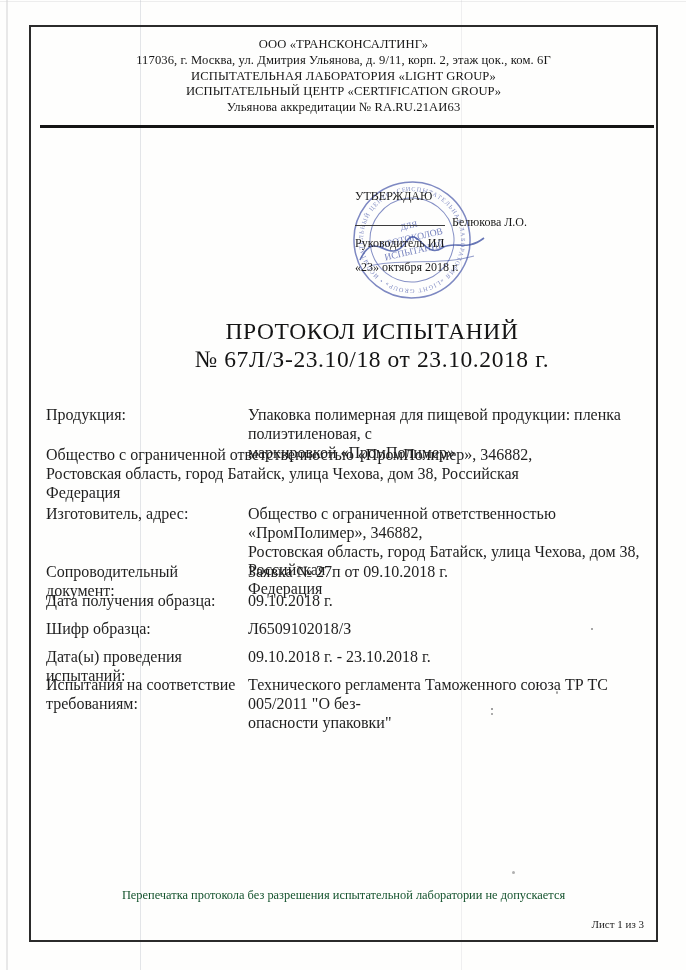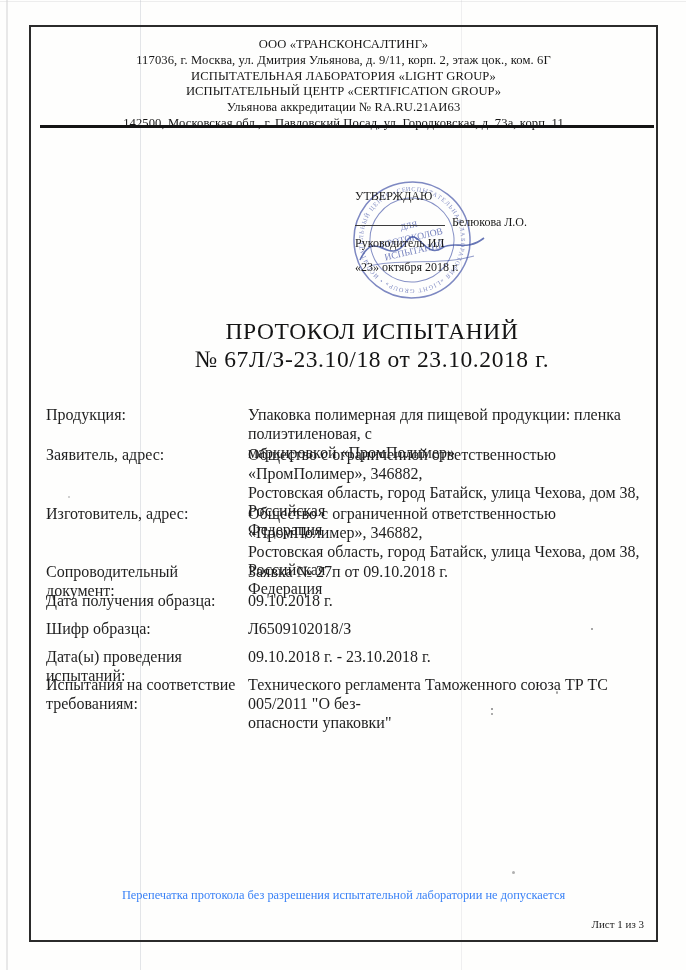--- a/index.html
+++ b/index.html
@@ -30,21 +30,21 @@
   .signature-wrap{position:absolute;left:352px;top:218px;width:150px;height:62px;z-index:2;opacity:.9;}
   .title{
     position:absolute;left:29px;top:317px;width:686px;text-align:center;
     font-size:23.5px;line-height:28px;color:#141414;letter-spacing:.6px;
   }
   .field-row{position:absolute;left:46px;display:flex;width:608px;}
   .lbl{width:202px;flex:0 0 202px;white-space:pre-line;line-height:18.8px;}
   .val{flex:1;white-space:pre-line;line-height:18.8px;}
   .footer-notes{
     position:absolute;left:29px;top:888px;width:629px;text-align:center;
-    font-size:12.4px;line-height:15.2px;color:#3b82f6;
+    font-size:12.4px;line-height:15.2px;color:#14532d;
   }
   .sheet-label{position:absolute;right:42px;top:918px;font-size:11px;color:#1a1a1a;}
   .speck{position:absolute;border-radius:50%;}
 </style>
 </head>
 <body>
 
 <div class="page">
 
   <div class="edge-shadow-left"></div>
@@ -53,21 +53,20 @@
   <div class="crease c2"></div>
 
   <div class="frame"></div>
 
   <div class="header">
     <div>ООО «ТРАНСКОНСАЛТИНГ»</div>
     <div>117036, г. Москва, ул. Дмитрия Ульянова, д. 9/11, корп. 2, этаж цок., ком. 6Г</div>
     <div>ИСПЫТАТЕЛЬНАЯ ЛАБОРАТОРИЯ «LIGHT GROUP»</div>
     <div>ИСПЫТАТЕЛЬНЫЙ ЦЕНТР «CERTIFICATION GROUP»</div>
     <div>Ульянова аккредитации № RA.RU.21АИ63</div>
-    <div>142500, Московская обл., г. Павловский Посад, ул. Городковская, д. 73а, корп. 11</div>
   </div>
   <div class="header-rule"></div>
 
   <div class="stamp-wrap">
     <svg width="132" height="132" viewBox="0 0 132 132">
       <defs>
         <path id="ringPath" d="M 66 17 A 49 49 0 1 1 65.99 17"></path>
       </defs>
       <circle cx="66" cy="66" r="58" fill="none" stroke="#4656a8" stroke-width="1.5" opacity=".85"></circle>
       <circle cx="66" cy="66" r="42" fill="none" stroke="#4656a8" stroke-width="1" opacity=".8"></circle>
@@ -102,21 +101,20 @@
     <div>ПРОТОКОЛ ИСПЫТАНИЙ</div>
     <div>№ 67Л/З-23.10/18 от 23.10.2018 г.</div>
   </div>
 
   <div class="field-row" style="top:406px">
     <div class="lbl">Продукция:</div>
     <div class="val">Упаковка полимерная для пищевой продукции: пленка полиэтиленовая, с
 маркировкой «ПромПолимер»</div>
   </div>
   <div class="field-row" style="top:446px">
-    <div class="lbl">Заявитель, адрес:</div>
     <div class="val">Общество с ограниченной ответственностью «ПромПолимер», 346882,
 Ростовская область, город Батайск, улица Чехова, дом 38, Российская
 Федерация</div>
   </div>
   <div class="field-row" style="top:505px">
     <div class="lbl">Изготовитель, адрес:</div>
     <div class="val">Общество с ограниченной ответственностью «ПромПолимер», 346882,
 Ростовская область, город Батайск, улица Чехова, дом 38, Российская
 Федерация</div>
   </div>

